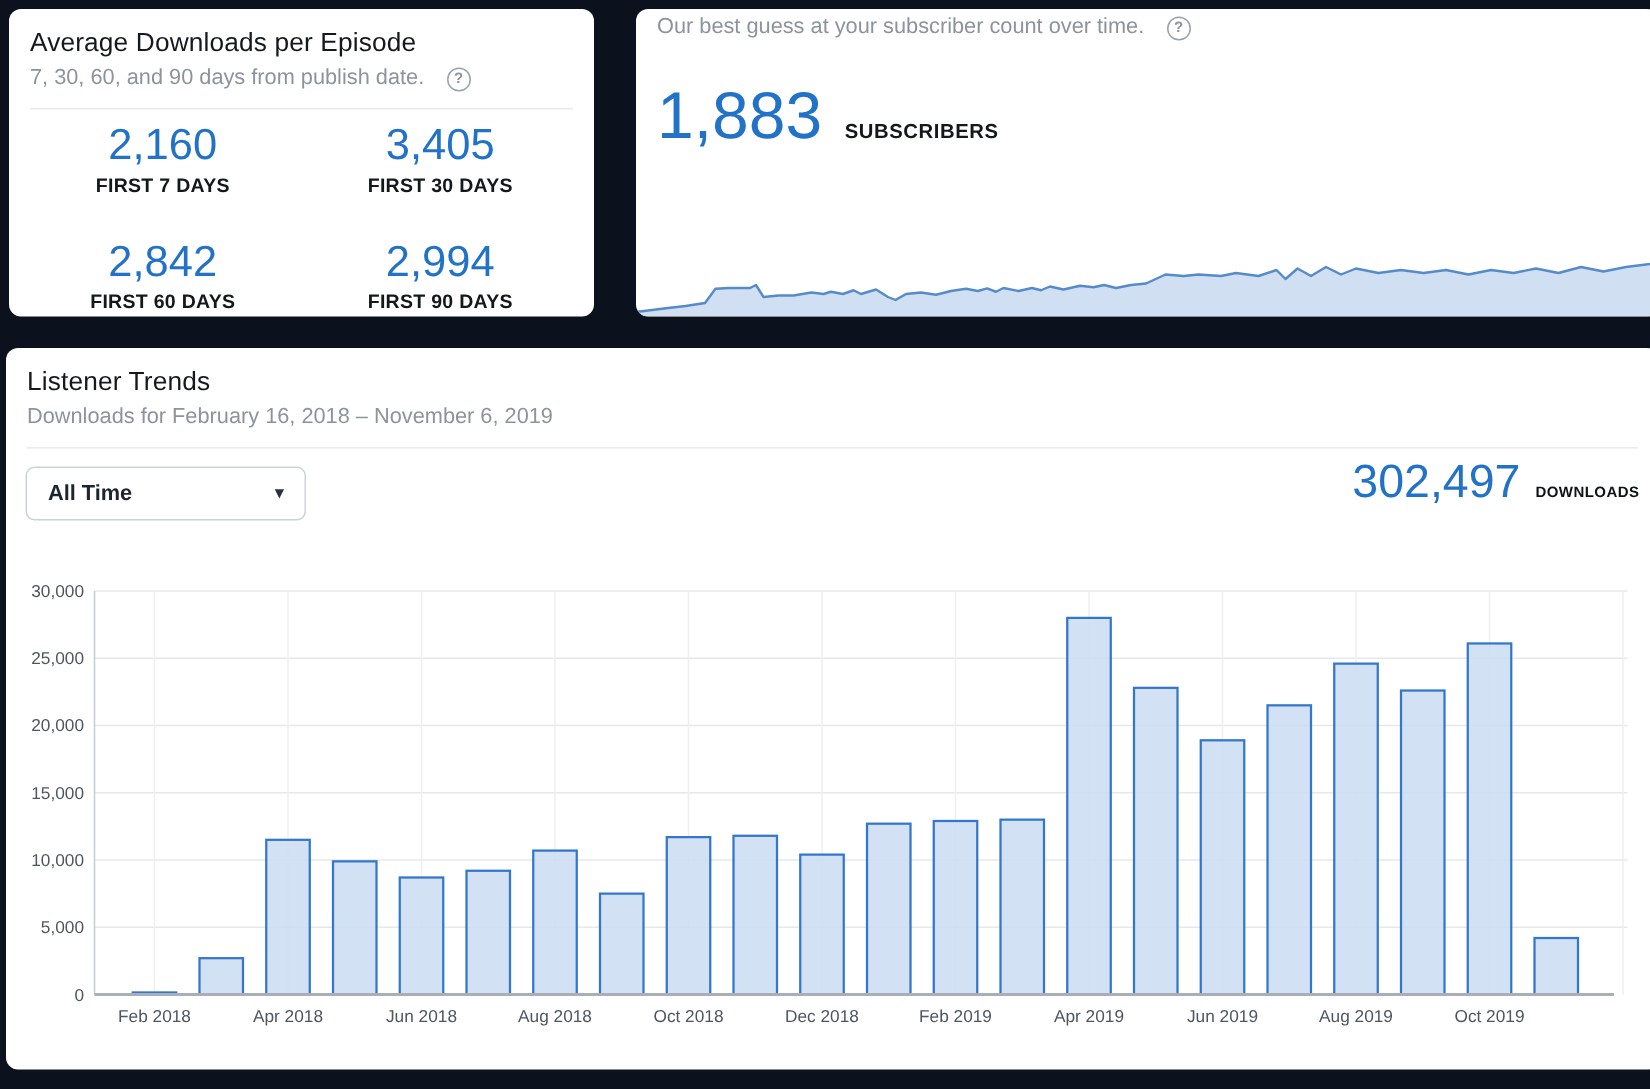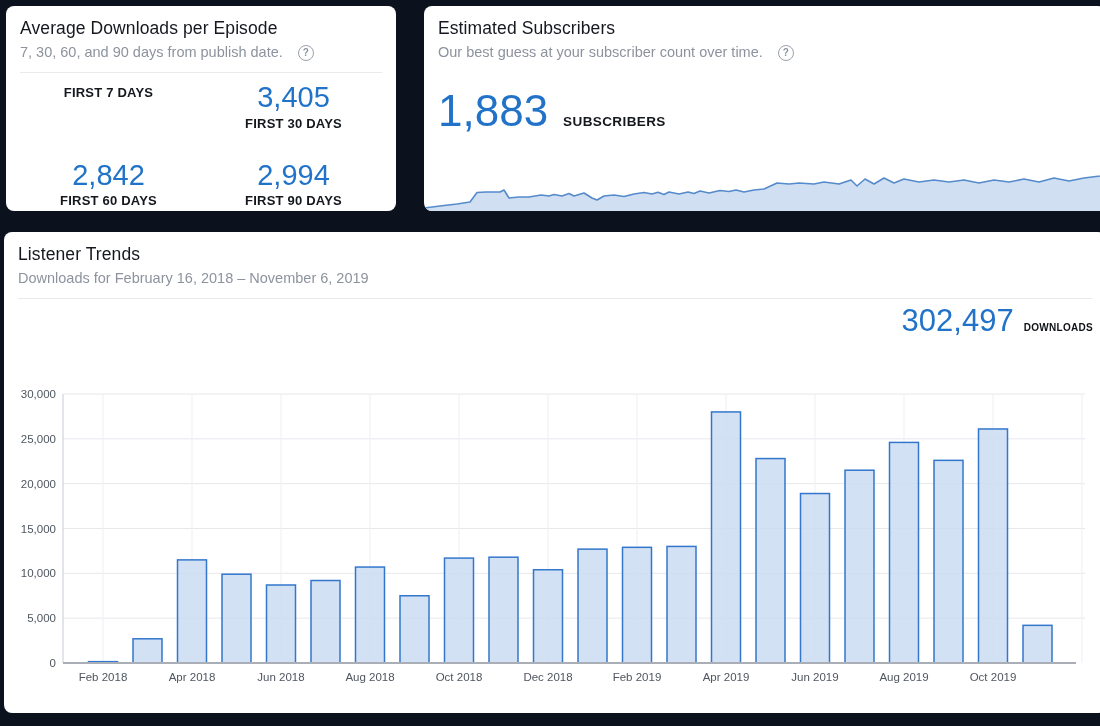--- a/index.html
+++ b/index.html
@@ -64,39 +64,39 @@
 
   <section class="card" id="card-avg">
     <h2 class="card-title">Average Downloads per Episode</h2>
     <div class="card-sub">
       <span>7, 30, 60, and 90 days from publish date.</span>
       <span class="help">?</span>
     </div>
     <div class="divider"></div>
     <div class="stats">
       <div class="stat">
+        <div class="stat-value">2,160</div>
         <div class="stat-label">FIRST 7 DAYS</div>
       </div>
       <div class="stat">
         <div class="stat-value">3,405</div>
         <div class="stat-label">FIRST 30 DAYS</div>
       </div>
       <div class="stat">
         <div class="stat-value">2,842</div>
         <div class="stat-label">FIRST 60 DAYS</div>
       </div>
       <div class="stat">
         <div class="stat-value">2,994</div>
         <div class="stat-label">FIRST 90 DAYS</div>
       </div>
     </div>
   </section>
 
   <section class="card" id="card-subs">
-    <h2 class="card-title">Estimated Subscribers</h2>
     <div class="card-sub">
       <span>Our best guess at your subscriber count over time.</span>
       <span class="help">?</span>
     </div>
     <div class="bignum-row">
       <span class="bignum">1,883</span>
       <span class="bignum-label">SUBSCRIBERS</span>
     </div>
     <svg id="sparkline" width="682" height="56" viewBox="0 0 682 56">
         <path d="M0,56 L0,53 L20,50.5 L33,49 L46,47 L53,37.5 L62,37 L76,37 L80,35 L85,43 L95,42 L105,42 L117,40 L125,41 L130,39.5 L138,41 L145,38.5 L150,41 L160,38 L168,43 L173,45 L180,41 L190,40 L200,41.5 L210,39 L220,37.5 L228,39 L234,37.3 L240,39.5 L245,37 L255,39 L264,37 L270,38.5 L276,36 L285,38 L296,35.5 L305,36.5 L312,35 L320,37 L330,35 L340,34 L353,28 L365,29 L375,28 L390,29 L400,27 L415,29 L427,25 L433,31 L441,24 L450,29 L460,23 L470,28 L480,24 L495,27 L510,25 L525,27 L540,25 L555,28 L570,25 L585,27 L600,24 L615,27 L630,23 L645,26 L660,23 L676,21 L682,20 L682,56 Z" fill="#cdddf0" fill-opacity="0.95" stroke="none"></path>
@@ -104,20 +104,24 @@
       </svg>
   </section>
 
   <section class="card" id="card-trends">
     <h2 class="card-title">Listener Trends</h2>
     <div class="card-sub">
       <span>Downloads for February 16, 2018 – November 6, 2019</span>
     </div>
     <div class="divider"></div>
     <div class="controls">
+      <div class="dropdown" role="button">
+        <span>All Time</span>
+        <span class="chevron">▾</span>
+      </div>
       <div class="total-row">
         <span class="total-value">302,497</span>
         <span class="total-label">DOWNLOADS</span>
       </div>
     </div>
     <svg id="bar-chart" width="1102" height="481" viewBox="0 0 1102 481">
         <text x="52" y="435" text-anchor="end" fill="#4f565f" font-size="11.5" font-family="&quot;Liberation Sans&quot;,sans-serif">0</text>
         <line x1="59" y1="386.1666666666667" x2="1081" y2="386.1666666666667" stroke="#e6e8ec" stroke-width="1"></line>
         <text x="52" y="390.1666666666667" text-anchor="end" fill="#4f565f" font-size="11.5" font-family="&quot;Liberation Sans&quot;,sans-serif">5,000</text>
         <line x1="59" y1="341.3333333333333" x2="1081" y2="341.3333333333333" stroke="#e6e8ec" stroke-width="1"></line>

